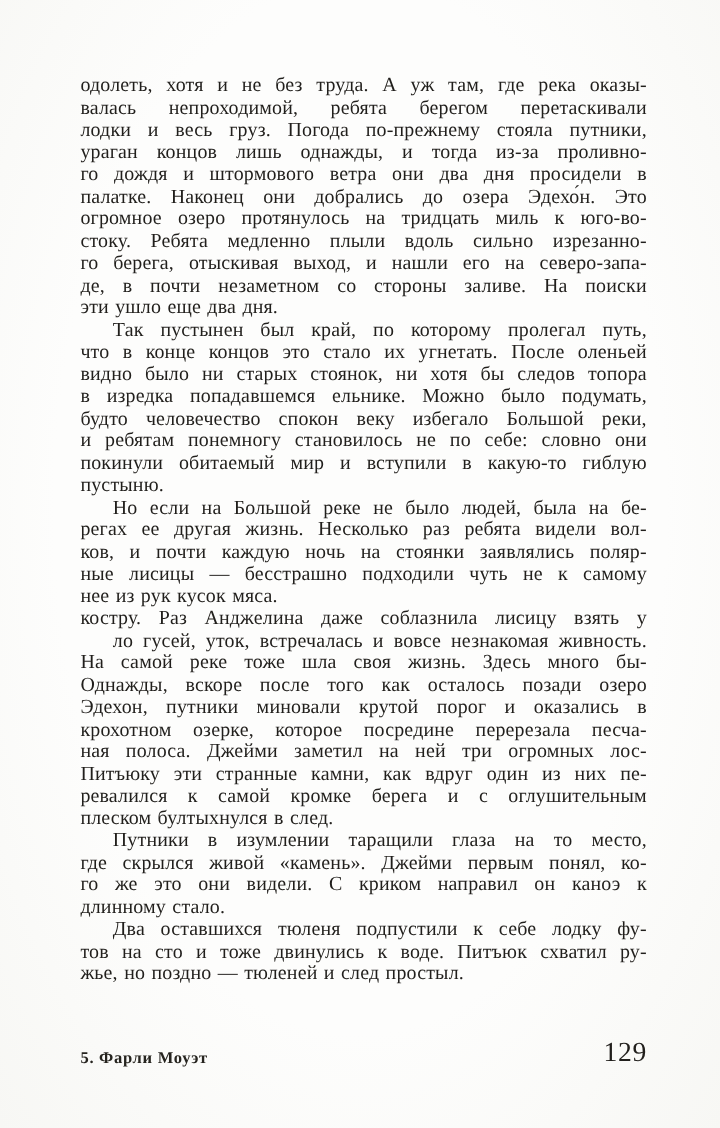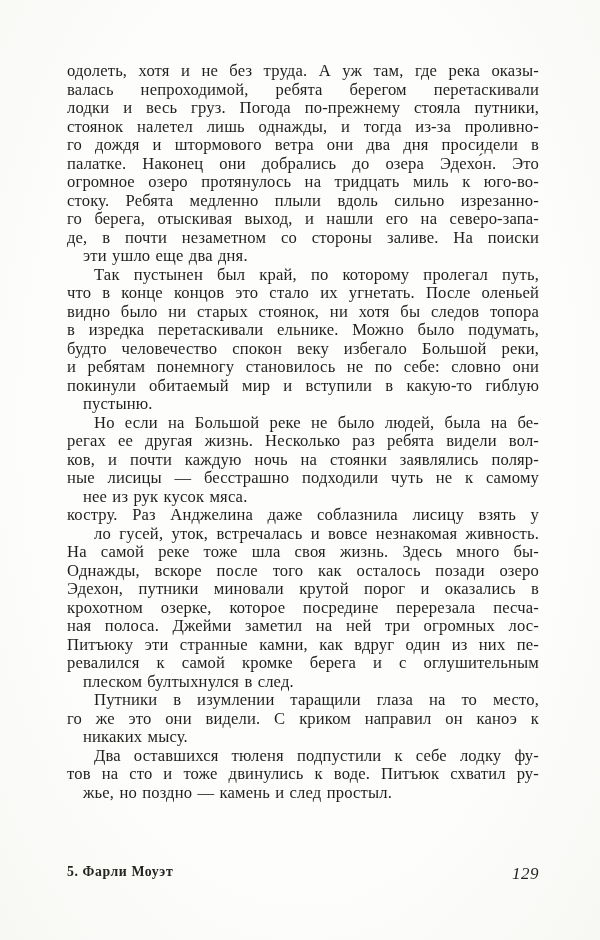--- a/index.html
+++ b/index.html
@@ -34,70 +34,68 @@
     letter-spacing: 0.15px;
     word-spacing: 1px;
     text-align: justify;
     text-align-last: justify;
     white-space: nowrap;
     overflow: visible;
   }
   .line.last {
     text-align-last: left;
     white-space: normal;
-    margin-left: 16px;
   }
   .paragraph.indent .line:first-child {
     text-indent: 27px;
   }
   .footer {
     position: absolute;
     left: 67px;
     top: 864px;
     width: 472px;
     display: flex;
     justify-content: space-between;
-    align-items: flex-start;
+    align-items: flex-end;
   }
   .signature {
     font-size: 13.8px;
     font-weight: bold;
     letter-spacing: 0.6px;
     color: #26241f;
   }
   .page-number {
-    font-size: 17px;
+    font-size: 23px;
     letter-spacing: 0.5px;
     color: #211f1c;
-    font-style: italic;
   }
 </style>
 </head>
 <body>
 
 <div class="page">
   <div class="text-block">
       <div class="paragraph">
         <div class="line">одолеть, хотя и не без труда. А уж там, где река оказы-</div>
         <div class="line">валась непроходимой, ребята берегом перетаскивали</div>
         <div class="line">лодки и весь груз. Погода по-прежнему стояла путники,</div>
-        <div class="line">стоянок налетел лишь однажды, и тогда из-за проливно-</div>
+        <div class="line">ураган концов лишь однажды, и тогда из-за проливно-</div>
         <div class="line">го дождя и штормового ветра они два дня просидели в</div>
         <div class="line">палатке. Наконец они добрались до озера Эдехо́н. Это</div>
         <div class="line">огромное озеро протянулось на тридцать миль к юго-во-</div>
         <div class="line">стоку. Ребята медленно плыли вдоль сильно изрезанно-</div>
         <div class="line">го берега, отыскивая выход, и нашли его на северо-запа-</div>
         <div class="line">де, в почти незаметном со стороны заливе. На поиски</div>
         <div class="line last">эти ушло еще два дня.</div>
       </div>
       <div class="paragraph indent">
         <div class="line">Так пустынен был край, по которому пролегал путь,</div>
         <div class="line">что в конце концов это стало их угнетать. После оленьей</div>
         <div class="line">видно было ни старых стоянок, ни хотя бы следов топора</div>
-        <div class="line">в изредка перетаскивали ельнике. Можно было подумать,</div>
+        <div class="line">в изредка попадавшемся ельнике. Можно было подумать,</div>
         <div class="line">будто человечество спокон веку избегало Большой реки,</div>
         <div class="line">и ребятам понемногу становилось не по себе: словно они</div>
         <div class="line">покинули обитаемый мир и вступили в какую-то гиблую</div>
         <div class="line last">пустыню.</div>
       </div>
       <div class="paragraph indent">
         <div class="line">Но если на Большой реке не было людей, была на бе-</div>
         <div class="line">регах ее другая жизнь. Несколько раз ребята видели вол-</div>
         <div class="line">ков, и почти каждую ночь на стоянки заявлялись поляр-</div>
         <div class="line">ные лисицы — бесстрашно подходили чуть не к самому</div>
@@ -110,26 +108,27 @@
         <div class="line">Однажды, вскоре после того как осталось позади озеро</div>
         <div class="line">Эдехон, путники миновали крутой порог и оказались в</div>
         <div class="line">крохотном озерке, которое посредине перерезала песча-</div>
         <div class="line">ная полоса. Джейми заметил на ней три огромных лос-</div>
         <div class="line">Питъюку эти странные камни, как вдруг один из них пе-</div>
         <div class="line">ревалился к самой кромке берега и с оглушительным</div>
         <div class="line last">плеском бултыхнулся в след.</div>
       </div>
       <div class="paragraph indent">
         <div class="line">Путники в изумлении таращили глаза на то место,</div>
+        <div class="line">где скрылся живой «камень». Джейми первым понял, ко-</div>
         <div class="line">го же это они видели. С криком направил он каноэ к</div>
-        <div class="line last">никаких мысу.</div>
+        <div class="line last">длинному стало.</div>
       </div>
       <div class="paragraph indent">
         <div class="line">Два оставшихся тюленя подпустили к себе лодку фу-</div>
         <div class="line">тов на сто и тоже двинулись к воде. Питъюк схватил ру-</div>
-        <div class="line last">жье, но поздно — камень и след простыл.</div>
+        <div class="line last">жье, но поздно — тюленей и след простыл.</div>
       </div>
     </div>
   <div class="footer">
     <span class="signature">5. Фарли Моуэт</span>
     <span class="page-number">129</span>
   </div>
 </div>
 
 </body></html>

